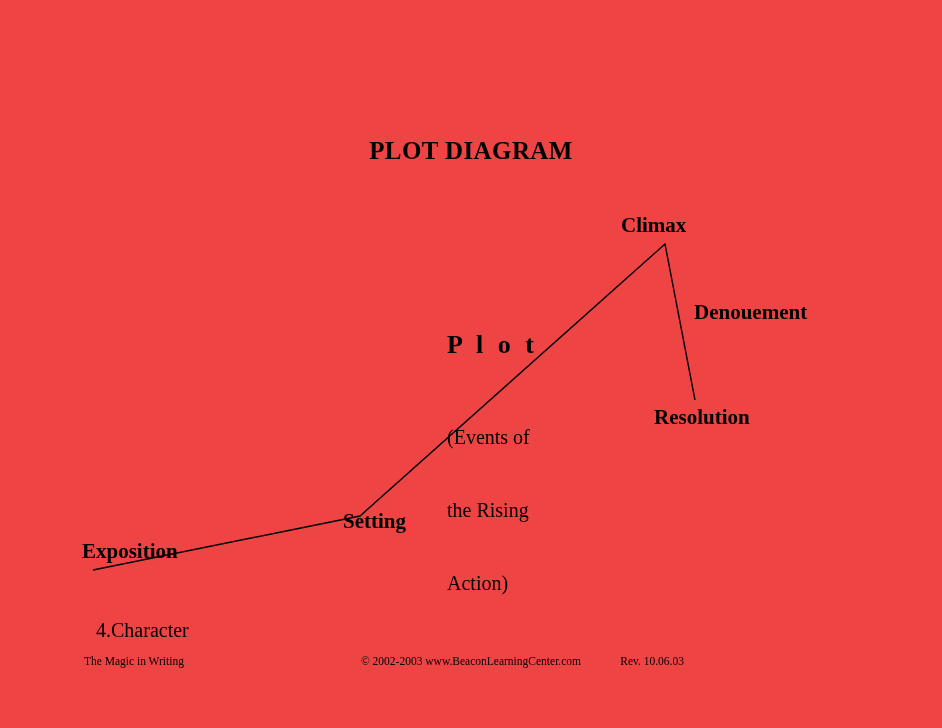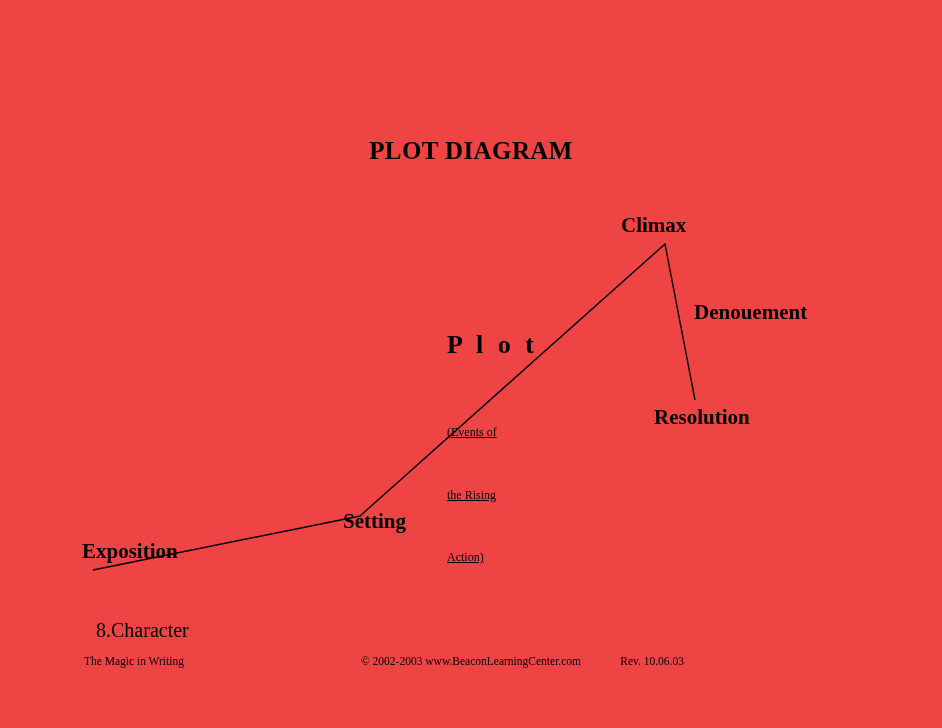--- a/index.html
+++ b/index.html
@@ -76,23 +76,22 @@
   }
   #plot-block .plot-heading {
     font-weight: bold;
     font-size: 26px;
     letter-spacing: 4px;
     display: block;
     margin-bottom: 17px;
   }
   #plot-block .plot-line {
     display: block;
-    font-size: 12px;
+    font-size: 20px;
     line-height: 1.28;
-    text-decoration: underline;
   }
 
   
   #exposition-block {
     left: 82px;
     top: 492px;
     font-size: 20px;
   }
   #exposition-block .exp-heading {
     font-weight: bold;
@@ -145,21 +144,21 @@
 
   <div class="lbl" id="plot-block">
     <span class="plot-heading">P l o t</span>
     <span class="plot-line">(Events of</span>
     <span class="plot-line">the Rising</span>
     <span class="plot-line">Action)</span>
   </div>
 
   <div class="lbl" id="exposition-block">
     <span class="exp-heading">Exposition</span>
-    <span class="exp-item">8.Character</span>
+    <span class="exp-item">4.Character</span>
     
   </div>
 
   <div id="footer">
     <span class="foot" id="footer-left">The Magic in Writing</span>
     <span class="foot" id="footer-center">© 2002-2003 www.BeaconLearningCenter.com</span>
     <span class="foot" id="footer-right">Rev. 10.06.03</span>
   </div>
 
 </div>

